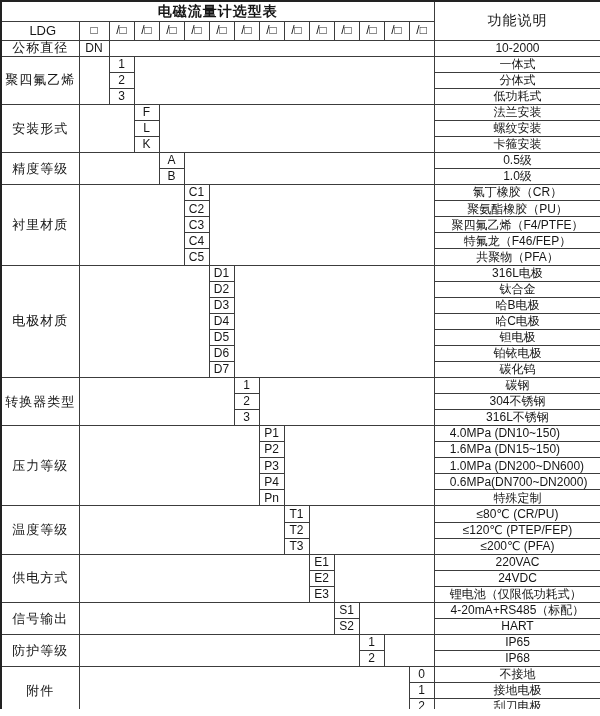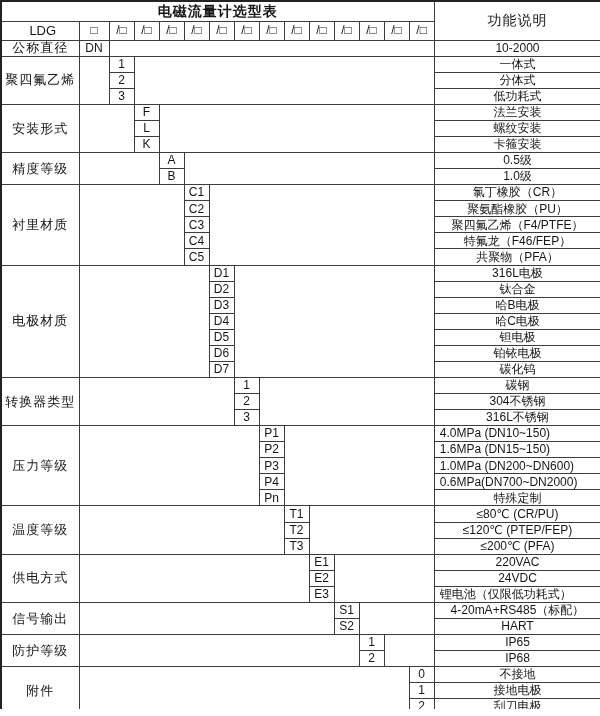--- a/index.html
+++ b/index.html
@@ -13,21 +13,21 @@
   tr{height:16px;}
   tr.title-row{height:20px;}
   tr.code-row{height:19px;}
   td.title-cell{font-size:14px;font-weight:bold;letter-spacing:1px;}
   td.func-header{font-size:14px;letter-spacing:1px;}
   td.cat-label{font-size:13px;letter-spacing:1px;margin-top:10px;}
   td.ldg{ text-align:center;padding-left:6px;font-size:13px;}
   td.slot{font-size:12px;padding:0;}
   td.codebox{font-size:12px;}
   td.func{font-size:12px;}
-  td.func.left{text-align:left;padding-left:5px;}
+  td.func.left{text-align:left;padding-left:15px;}
   td.empty{border-top:1px solid #3c3c3c;border-bottom:1px solid #3c3c3c;}
 </style>
 </head>
 <body>
 
 <div class="wrap">
   <table>
     <colgroup>
       <col style="width:78px">
         <col style="width:30px">

